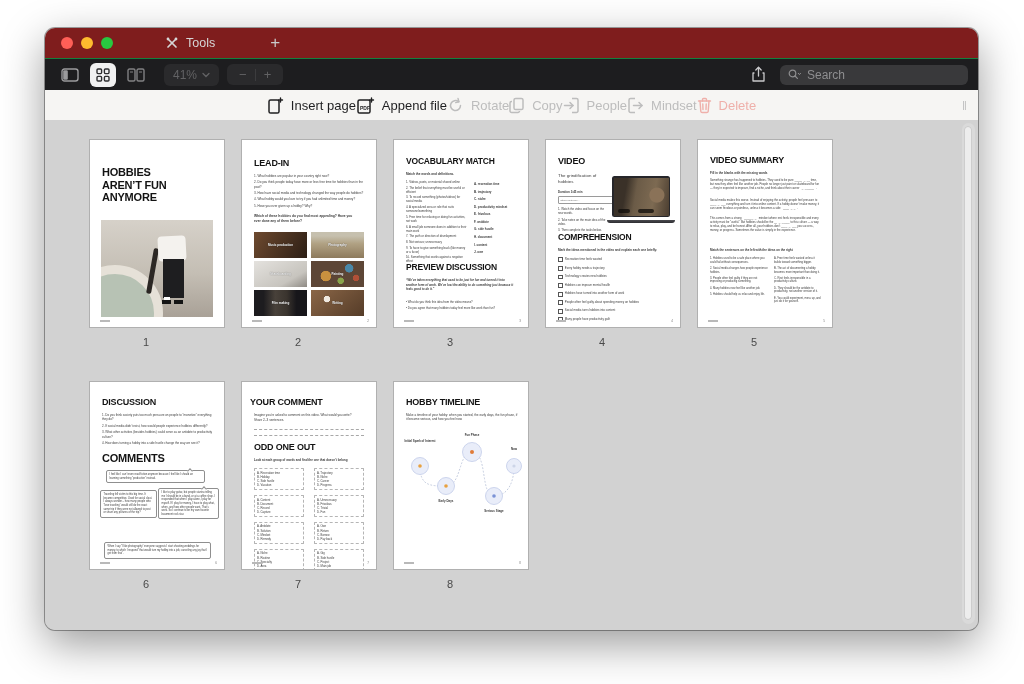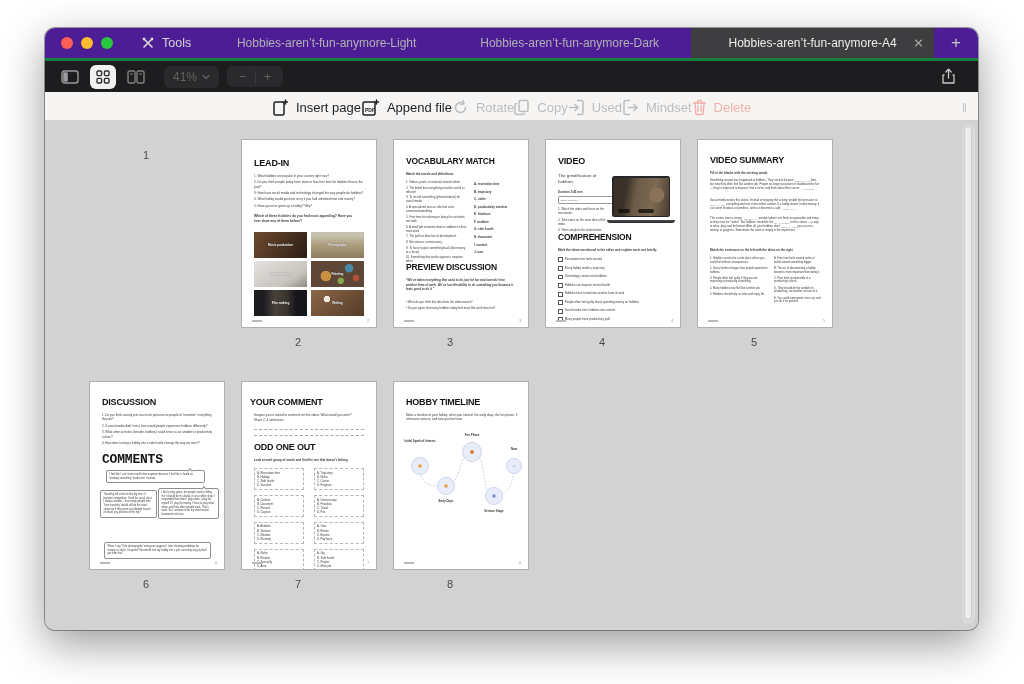--- a/index.html
+++ b/index.html
@@ -1,30 +1,30 @@
 <!DOCTYPE html>
 <html><head>
 <meta charset="utf-8">
 <style>
   html,body{margin:0;padding:0;}
   body{width:1024px;height:684px;background:#ffffff;font-family:"Liberation Sans",sans-serif;position:relative;overflow:hidden;}
   .window{position:absolute;left:45px;top:28px;width:933px;height:602px;border-radius:10px;overflow:hidden;
     background:#d2d2d2;box-shadow:0 14px 44px rgba(0,0,0,.4),0 0 0 1px rgba(0,0,0,.35);}
   
-  .titlebar{height:30px;background:#4c1d95;display:flex;align-items:stretch;}
+  .titlebar{height:30px;background:#7f1d1d;display:flex;align-items:stretch;gap:24px;}
   .traffic{display:flex;gap:8px;align-items:center;padding:0 14px 0 16px;}
   .dot{width:12px;height:12px;border-radius:50%;}
   .tools-btn{display:flex;align-items:center;gap:7px;color:#d6d6d6;font-size:12.5px;padding:0 14px;}
   .tabs{display:flex;flex:1;align-items:stretch;}
   .tab{flex:1;max-width:243px;display:flex;align-items:center;justify-content:center;color:#b2b2b4;font-size:12px;position:relative;white-space:nowrap;overflow:hidden;}
   .tab.active{background:#3e3e40;color:#ececec;}
   .tab .close{position:absolute;right:11px;top:50%;transform:translateY(-50%);display:flex;}
   .newtab{width:44px;display:flex;align-items:center;justify-content:center;color:#c9c9c9;font-size:17px;font-weight:300;}
   
-  .viewbar{height:31px;background:#1d1d1f;border-top:3px solid #15803d;display:flex;align-items:center;padding:0 8px 0 12px;}
+  .viewbar{height:31px;background:#1d1d1f;border-top:1px solid #15803d;display:flex;align-items:center;padding:0 8px 0 12px;}
   .vb-icon{display:flex;align-items:center;justify-content:center;width:26px;height:24px;margin-right:7px;border-radius:6px;}
   .vb-icon.active{background:#f1f1f1;}
   .chip{background:#2a2a2c;border-radius:6px;color:#626264;font-size:12px;display:flex;align-items:center;gap:5px;padding:4px 9px;margin-left:8px;}
   .chip .divider{width:1px;height:12px;background:#3c3c3e;}
   .chip .pm{font-size:13px;line-height:1;padding:0 3px;}
   .spacer{flex:1;}
   .share-btn{display:flex;align-items:center;margin-right:14px;}
   .searchbox{width:172px;height:20px;background:#39393b;border-radius:6px;display:flex;align-items:center;gap:6px;padding:0 8px;color:#8e8e90;font-size:12px;margin-right:2px;}
   
   .actionbar{height:31px;background:#f6f5f3;border-bottom:1px solid #d2d0cd;display:flex;align-items:center;justify-content:center;position:relative;}
@@ -114,39 +114,20 @@
         <svg width="14" height="14" viewBox="0 0 14 14">
             <g stroke="#d6d6d6" stroke-width="1.7" stroke-linecap="round">
               <line x1="3" y1="3" x2="11" y2="11"></line>
               <line x1="11" y1="3" x2="3" y2="11"></line>
             </g>
             <circle cx="3" cy="3" r="1.4" fill="#d6d6d6"></circle>
             <circle cx="11" cy="3" r="1.4" fill="#d6d6d6"></circle>
           </svg>
       </span>
       <span>Tools</span>
-    </div>
-    <div class="tabs">
-      <div class="tab">
-          <span>Hobbies-aren’t-fun-anymore-Light</span>
-        </div>
-      <div class="tab">
-          <span>Hobbies-aren’t-fun-anymore-Dark</span>
-        </div>
-      <div class="tab active">
-        <span>Hobbies-aren’t-fun-anymore-A4</span>
-        <span class="close">
-          <svg width="9" height="9" viewBox="0 0 9 9">
-              <g stroke="#a9a9a9" stroke-width="1.1" stroke-linecap="round">
-                <line x1="1.5" y1="1.5" x2="7.5" y2="7.5"></line>
-                <line x1="7.5" y1="1.5" x2="1.5" y2="7.5"></line>
-              </g>
-            </svg>
-        </span>
-      </div>
     </div>
     <div class="newtab">
         <span>+</span>
       </div>
   </div>
 
   <div class="viewbar">
     <span class="vb-icon">
       <svg width="18" height="14" viewBox="0 0 18 14">
           <rect x="1" y="1" width="16" height="12" rx="2.5" fill="none" stroke="#9b9b9d" stroke-width="1.4"></rect>
@@ -189,20 +170,30 @@
     <div class="spacer"></div>
     <span class="share-btn">
       <svg width="15" height="17" viewBox="0 0 15 17">
           <g fill="none" stroke="#c9c9cb" stroke-width="1.3" stroke-linecap="round" stroke-linejoin="round">
             <path d="M3 7 H2 V15 H13 V7 H12"></path>
             <line x1="7.5" y1="1.5" x2="7.5" y2="10"></line>
             <path d="M4.8 4 L7.5 1.3 L10.2 4"></path>
           </g>
         </svg>
     </span>
+    <div class="searchbox">
+      <span>
+        <svg width="13" height="11" viewBox="0 0 13 11">
+            <circle cx="4.5" cy="4.5" r="3.3" fill="none" stroke="#8e8e90" stroke-width="1.2"></circle>
+            <line x1="7" y1="7" x2="9.4" y2="9.4" stroke="#8e8e90" stroke-width="1.2" stroke-linecap="round"></line>
+            <path d="M10 4 l1.4 1.6 1.4-1.6" fill="none" stroke="#8e8e90" stroke-width="1"></path>
+          </svg>
+      </span>
+      <span>Search</span>
+    </div>
   </div>
 
   <div class="actionbar">
     <div class="action a-on">
       <span>
         <svg width="17" height="17" viewBox="0 0 17 17">
             <rect x="2" y="3" width="10" height="13" rx="1.6" fill="none" stroke="currentColor" stroke-width="1.5"></rect>
             <g stroke="currentColor" stroke-width="1.4" stroke-linecap="round">
               <line x1="13.5" y1="1" x2="13.5" y2="5"></line>
               <line x1="11.5" y1="3" x2="15.5" y2="3"></line>
@@ -245,21 +236,21 @@
     <div class="action a-off">
       <span>
         <svg width="17" height="17" viewBox="0 0 17 17">
             <path d="M9 1.5 H13.5 A1.5 1.5 0 0 1 15 3 V14 A1.5 1.5 0 0 1 13.5 15.5 H9" fill="none" stroke="currentColor" stroke-width="1.5"></path>
             <g stroke="currentColor" stroke-width="1.5" stroke-linecap="round">
               <line x1="1.5" y1="8.5" x2="10" y2="8.5"></line>
               <path d="M7 5.5 L10 8.5 L7 11.5" fill="none" stroke-linejoin="round"></path>
             </g>
           </svg>
       </span>
-      <span>Used</span>
+      <span>People</span>
     </div>
     <div class="action a-off">
       <span>
         <svg width="17" height="17" viewBox="0 0 17 17">
             <path d="M8 1.5 H3.5 A1.5 1.5 0 0 0 2 3 V14 A1.5 1.5 0 0 0 3.5 15.5 H8" fill="none" stroke="currentColor" stroke-width="1.5"></path>
             <g stroke="currentColor" stroke-width="1.5" stroke-linecap="round">
               <line x1="6.5" y1="8.5" x2="15" y2="8.5"></line>
               <path d="M12 5.5 L15 8.5 L12 11.5" fill="none" stroke-linejoin="round"></path>
             </g>
           </svg>
@@ -281,20 +272,37 @@
       <span>Delete</span>
     </div>
     <span class="overflow-handle">‖</span>
   </div>
 
   <div class="content">
     <div class="grid">
       <div class="trow">
 
         <div class="cell">
+          <div class="page">
+            <div class="h1" style="left:12px;top:26px;font-size:11px;line-height:1.15;">
+              <div>HOBBIES</div>
+              <div>AREN’T FUN</div>
+              <div>ANYMORE</div>
+            </div>
+            <div class="photo1">
+              <div class="curb"></div>
+                <div class="board"></div>
+                <div class="shirt"></div>
+              <div class="pants"></div>
+                <div class="sock"></div>
+                <div class="shoe"></div>
+                <div class="shoe2"></div>
+            </div>
+            <div class="pfoot"></div>
+          </div>
           <div class="pageNum">1</div>
         </div>
 
         <div class="cell">
           <div class="page">
             <div class="h1" style="left:12px;top:18px;font-size:9px;">LEAD-IN</div>
             <div class="tt qlist" style="left:12px;top:34px;width:112px;">
                 <div class="line">1.  What hobbies are popular in your country right now?</div>
                 <div class="line">2.  Do you think people today have more or less free time for hobbies than in the past?</div>
                 <div class="line">3.  How have social media and technology changed the way people do hobbies?</div>
@@ -463,21 +471,21 @@
 
         <div class="cell">
           <div class="page">
             <div class="h1" style="left:12px;top:15px;font-size:9px;">DISCUSSION</div>
             <div class="tt" style="left:12px;top:31px;width:112px;font-size:3px;line-height:1.45;">
                 <div style="margin-bottom:2.2px;">1.  Do you think society puts too much pressure on people to “monetize” everything they do?</div>
                 <div style="margin-bottom:2.2px;">2.  If social media didn’t exist, how would people experience hobbies differently?</div>
                 <div style="margin-bottom:2.2px;">3.  What other activities (besides hobbies) could serve as an antidote to productivity culture?</div>
                 <div style="margin-bottom:2.2px;">4.  How does turning a hobby into a side hustle change the way we see it?</div>
               </div>
-            <div class="h1" style="left:12px;top:70px;font-size:13px;font-family:Liberation Mono, monospace;">COMMENTS</div>
+            <div class="h1" style="left:12px;top:70px;font-size:11px;">COMMENTS</div>
             <div class="bubble" style="left:16px;top:88px;width:92px;">I feel like I can’t even read fiction anymore because I feel like I should be learning something “productive” instead.</div>
             <div class="bubble no-tail" style="left:10px;top:108px;width:50px;">Traveling fell victim to this big time. It became competitive. Used for social clout. I always wonder... how many people who “love traveling” would still do the exact same trip if they were not allowed to post or share any pictures of the trip?</div>
             <div class="bubble" style="left:68px;top:106px;width:54px;">I like to play guitar, but people started telling me I should be in a band, or at a coffee shop. I responded that when I play alone, I play for myself. If I play for money, I have to play what, when, and how other people want. That’s work. So I continue to be my own favorite basement rock star.</div>
             <div class="bubble no-tail" style="left:14px;top:160px;width:100px;">When I say “I like photography” everyone suggests I start shooting weddings for money, to which I respond “that would turn my hobby into a job, canceling any joy that I get from that”.</div>
             <div class="pfoot"></div>
             <div class="pnum-in">6</div>
           </div>
           <div class="pageNum">6</div>
         </div>
 

